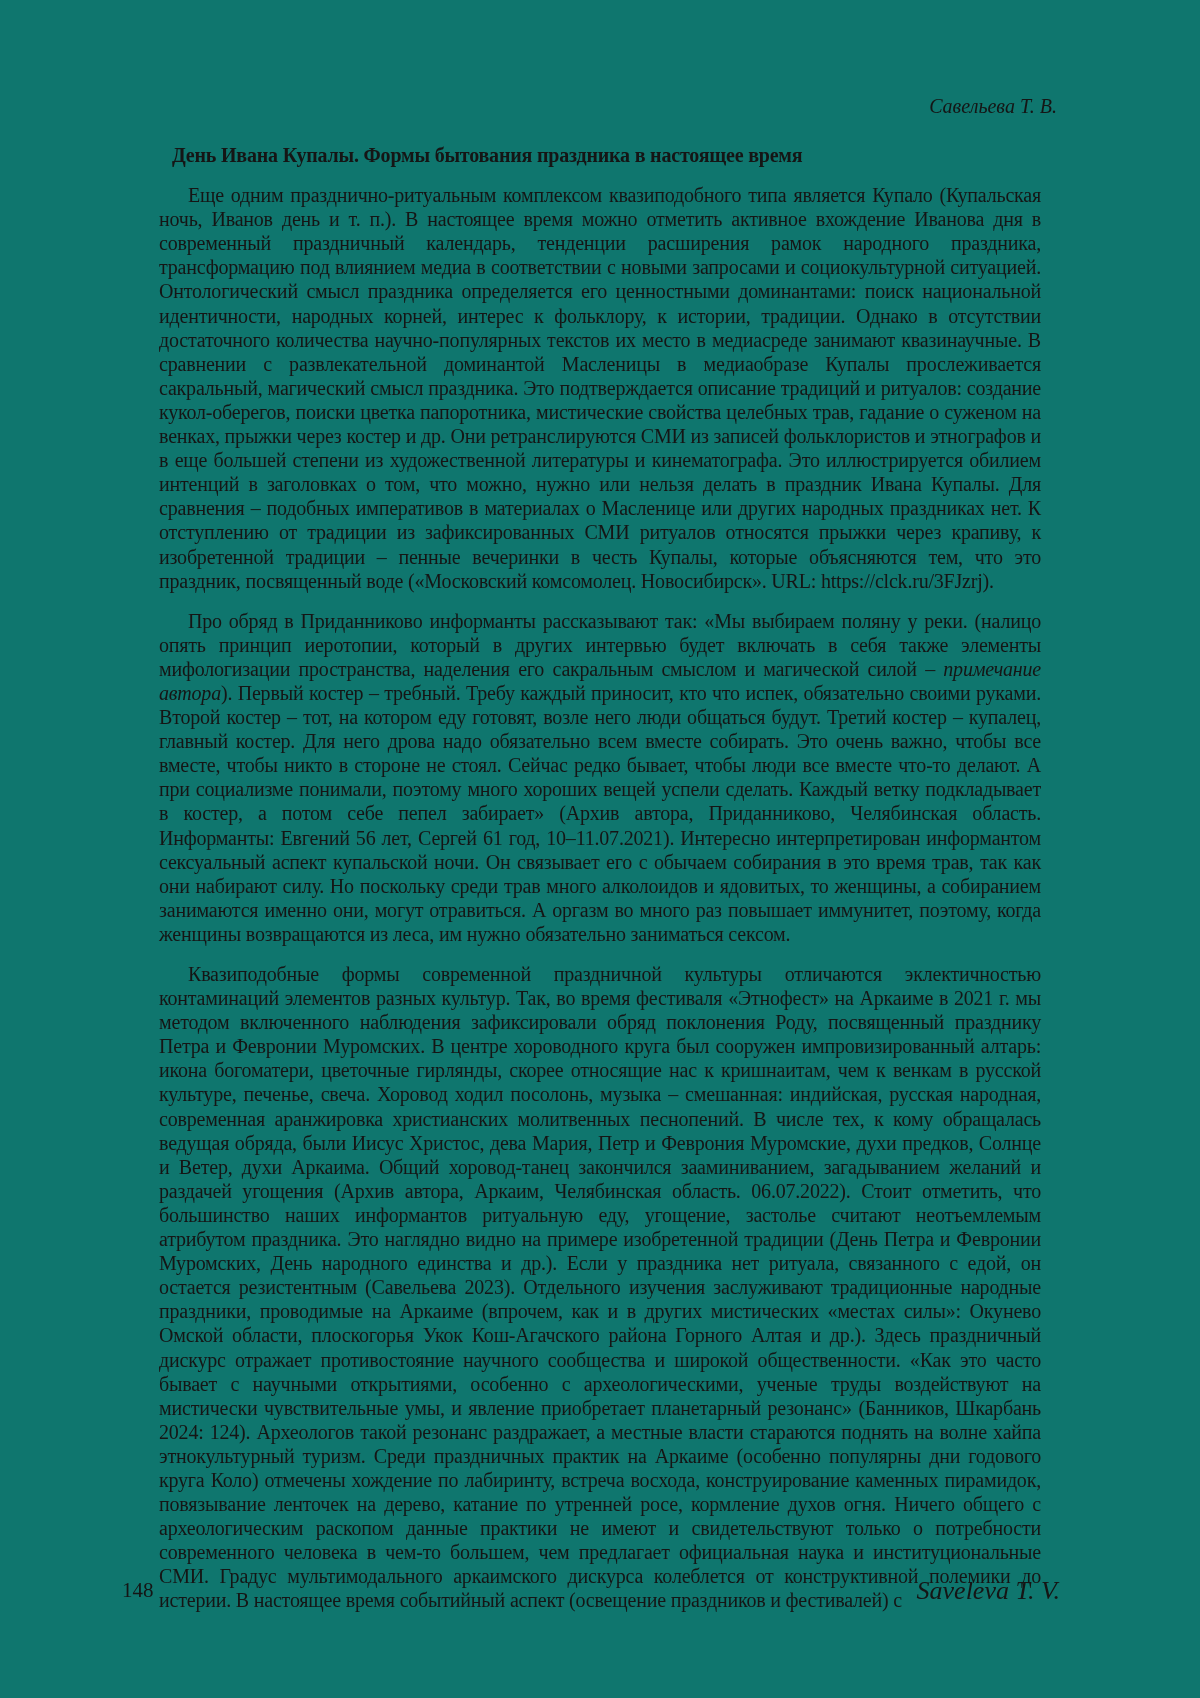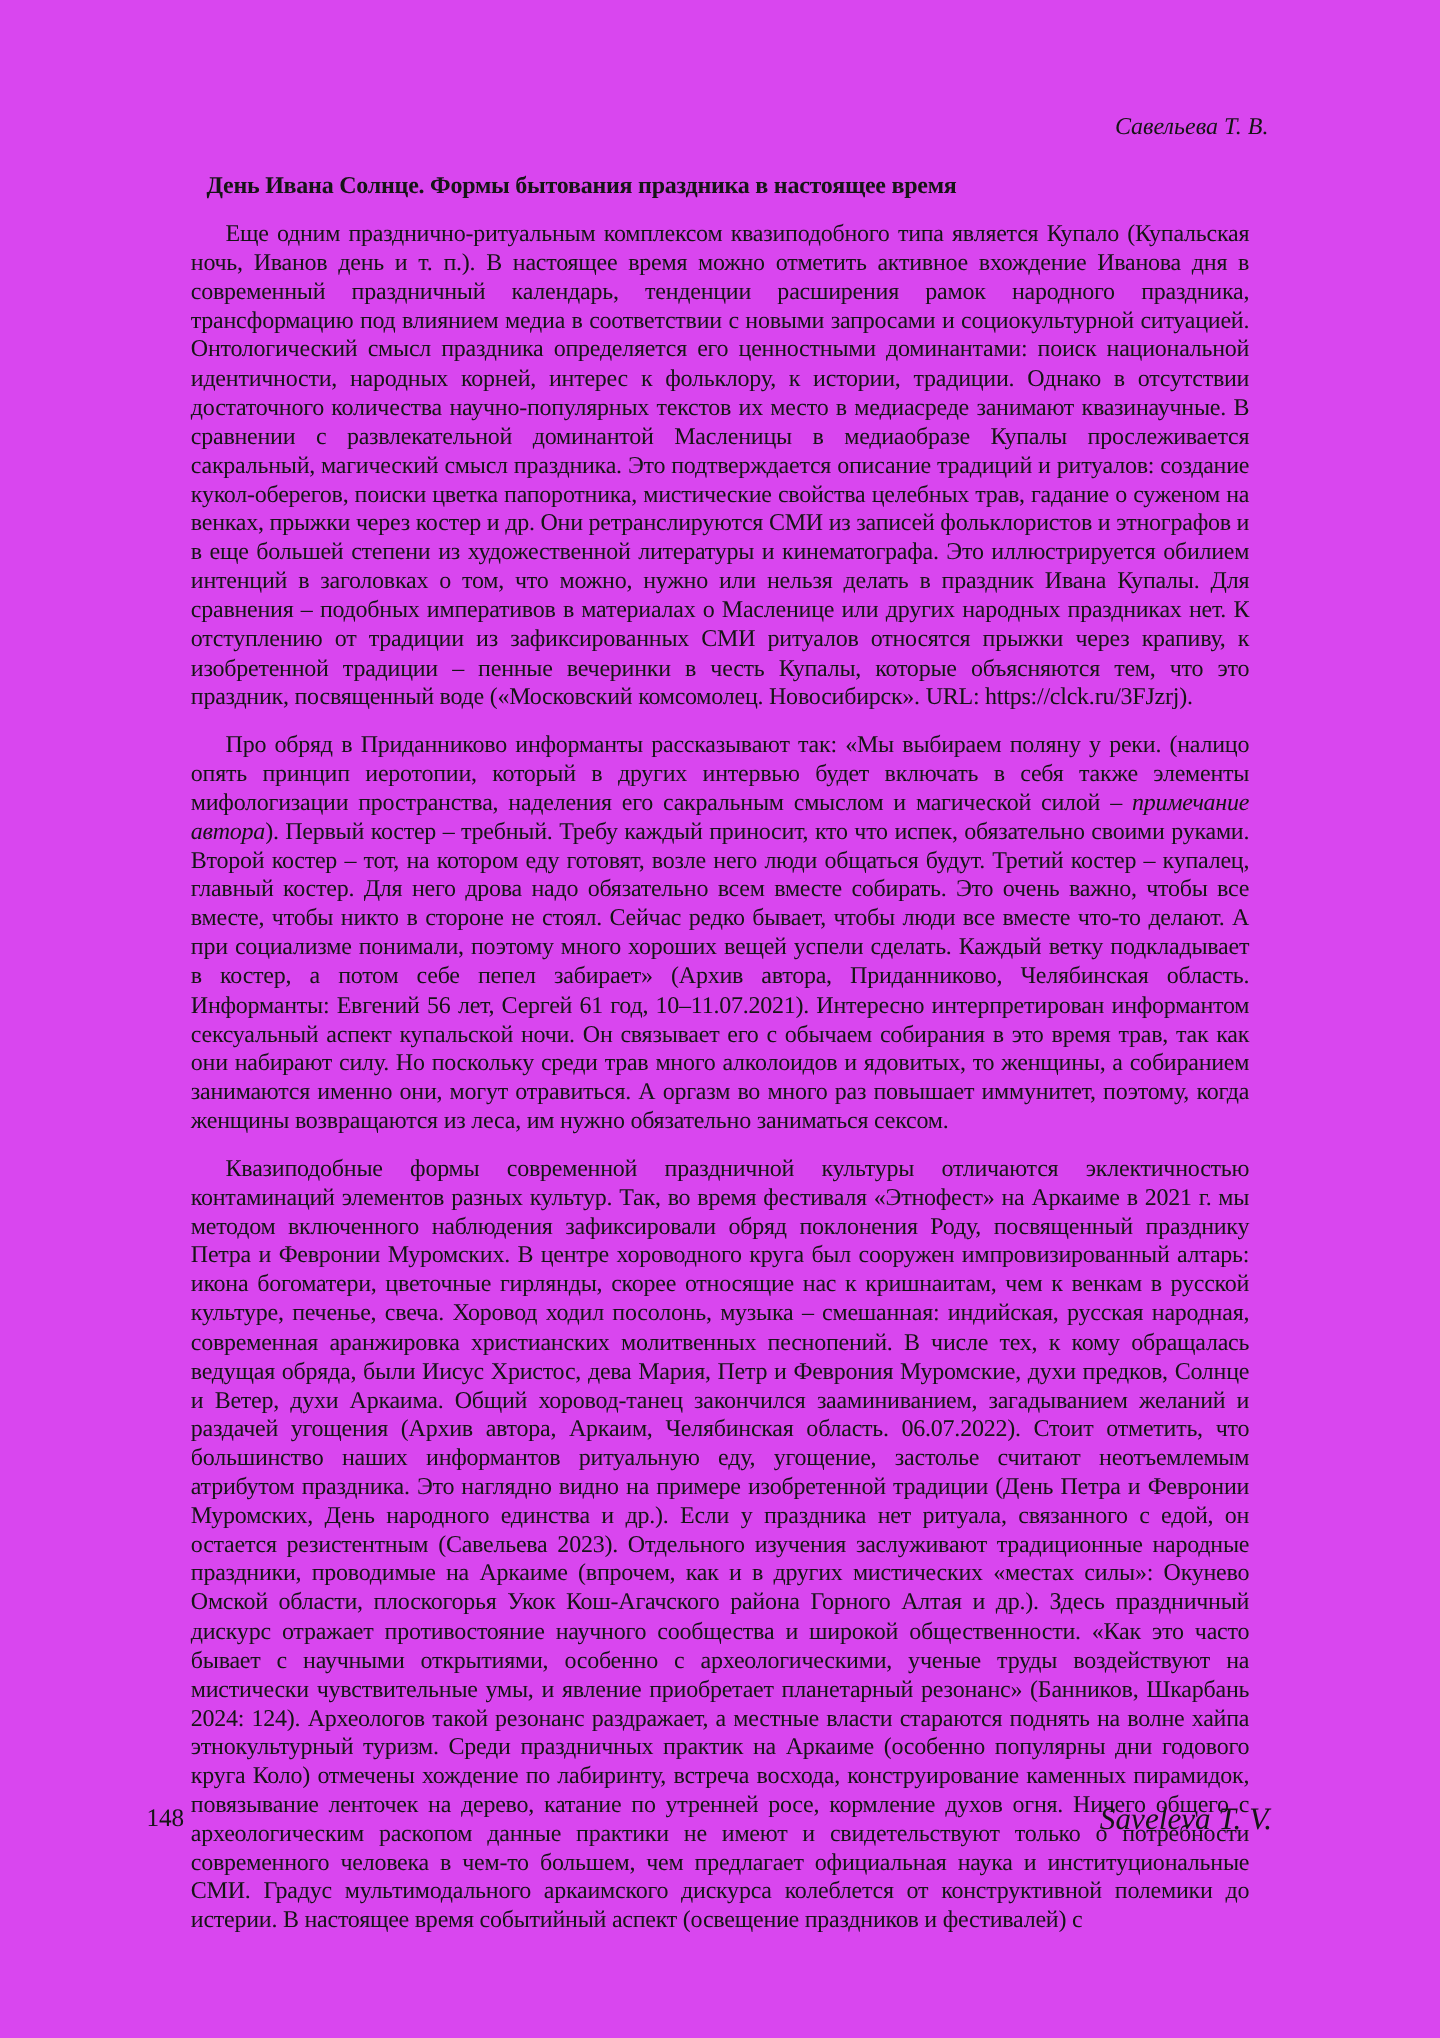--- a/index.html
+++ b/index.html
@@ -4,21 +4,21 @@
 <style>
   html, body {
     margin: 0;
     padding: 0;
     background: #ffffff;
   }
   .page {
     position: relative;
     width: 1200px;
     height: 1698px;
-    background: #d946ef;
+    background: #0f766e;
     font-family: "Liberation Serif", "DejaVu Serif", serif;
     color: #151515;
     overflow: hidden;
   }
   .running-head {
     position: absolute;
     top: 94px;
     left: 143px;
     right: 143px;
     text-align: right;
@@ -45,21 +45,21 @@
   }
   .content p.body-para {
     margin: 16px;
     text-indent: 29px;
   }
   .inline-italic {
     font-style: italic;
   }
   .footer {
     position: absolute;
-    top: 1503px;
+    top: 1578px;
     left: 122px;
     right: 140px;
     display: flex;
     justify-content: space-between;
     align-items: flex-start;
     font-size: 21px;
     line-height: 25px;
   }
   .footer-author {
     font-style: italic;
@@ -67,21 +67,21 @@
   }
 </style>
 </head>
 <body>
 
 <div class="page">
 
   <div class="running-head">Савельева Т. В.</div>
 
   <div class="content">
-    <p class="section-title">День Ивана Солнце. Формы бытования праздника в настоящее время</p>
+    <p class="section-title">День Ивана Купалы. Формы бытования праздника в настоящее время</p>
 
     <p class="body-para">Еще одним празднично-ритуальным комплексом квазиподобного типа является Купало (Купальская ночь, Иванов день и т. п.). В настоящее время можно отметить активное вхождение Иванова дня в современный праздничный календарь, тенденции расширения рамок народного праздника, трансформацию под влиянием медиа в соответствии с новыми запросами и социокультурной ситуацией. Онтологический смысл праздника определяется его ценностными доминантами: поиск национальной идентичности, народных корней, интерес к фольклору, к истории, традиции. Однако в отсутствии достаточного количества научно-популярных текстов их место в медиасреде занимают квазинаучные. В сравнении с развлекательной доминантой Масленицы в медиаобразе Купалы прослеживается сакральный, магический смысл праздника. Это подтверждается описание традиций и ритуалов: создание кукол-оберегов, поиски цветка папоротника, мистические свойства целебных трав, гадание о суженом на венках, прыжки через костер и др. Они ретранслируются СМИ из записей фольклористов и этнографов и в еще большей степени из художественной литературы и кинематографа. Это иллюстрируется обилием интенций в заголовках о том, что можно, нужно или нельзя делать в праздник Ивана Купалы. Для сравнения – подобных императивов в материалах о Масленице или других народных праздниках нет. К отступлению от традиции из зафиксированных СМИ ритуалов относятся прыжки через крапиву, к изобретенной традиции – пенные вечеринки в честь Купалы, которые объясняются тем, что это праздник, посвященный воде («Московский комсомолец. Новосибирск». URL: https://clck.ru/3FJzrj).</p>
 
     <p class="body-para"><span>Про обряд в Приданниково информанты рассказывают так: «Мы выбираем поляну у реки. (налицо опять принцип иеротопии, который в других интервью будет включать в себя также элементы мифологизации пространства, наделения его сакральным смыслом и магической силой – </span><span class="inline-italic">примечание автора</span><span>). Первый костер – требный. Требу каждый приносит, кто что испек, обязательно своими руками. Второй костер – тот, на котором еду готовят, возле него люди общаться будут. Третий костер – купалец, главный костер. Для него дрова надо обязательно всем вместе собирать. Это очень важно, чтобы все вместе, чтобы никто в стороне не стоял. Сейчас редко бывает, чтобы люди все вместе что-то делают. А при социализме понимали, поэтому много хороших вещей успели сделать. Каждый ветку подкладывает в костер, а потом себе пепел забирает» (Архив автора, Приданниково, Челябинская область. Информанты: Евгений 56 лет, Сергей 61 год, 10–11.07.2021). Интересно интерпретирован информантом сексуальный аспект купальской ночи. Он связывает его с обычаем собирания в это время трав, так как они набирают силу. Но поскольку среди трав много алколоидов и ядовитых, то женщины, а собиранием занимаются именно они, могут отравиться. А оргазм во много раз повышает иммунитет, поэтому, когда женщины возвращаются из леса, им нужно обязательно заниматься сексом.</span></p>
 
     <p class="body-para">Квазиподобные формы современной праздничной культуры отличаются эклектичностью контаминаций элементов разных культур. Так, во время фестиваля «Этнофест» на Аркаиме в 2021 г. мы методом включенного наблюдения зафиксировали обряд поклонения Роду, посвященный празднику Петра и Февронии Муромских. В центре хороводного круга был сооружен импровизированный алтарь: икона богоматери, цветочные гирлянды, скорее относящие нас к кришнаитам, чем к венкам в русской культуре, печенье, свеча. Хоровод ходил посолонь, музыка – смешанная: индийская, русская народная, современная аранжировка христианских молитвенных песнопений. В числе тех, к кому обращалась ведущая обряда, были Иисус Христос, дева Мария, Петр и Феврония Муромские, духи предков, Солнце и Ветер, духи Аркаима. Общий хоровод-танец закончился зааминиванием, загадыванием желаний и раздачей угощения (Архив автора, Аркаим, Челябинская область. 06.07.2022). Стоит отметить, что большинство наших информантов ритуальную еду, угощение, застолье считают неотъемлемым атрибутом праздника. Это наглядно видно на примере изобретенной традиции (День Петра и Февронии Муромских, День народного единства и др.). Если у праздника нет ритуала, связанного с едой, он остается резистентным (Савельева 2023). Отдельного изучения заслуживают традиционные народные праздники, проводимые на Аркаиме (впрочем, как и в других мистических «местах силы»: Окунево Омской области, плоскогорья Укок Кош-Агачского района Горного Алтая и др.). Здесь праздничный дискурс отражает противостояние научного сообщества и широкой общественности. «Как это часто бывает с научными открытиями, особенно с археологическими, ученые труды воздействуют на мистически чувствительные умы, и явление приобретает планетарный резонанс» (Банников, Шкарбань 2024: 124). Археологов такой резонанс раздражает, а местные власти стараются поднять на волне хайпа этнокультурный туризм. Среди праздничных практик на Аркаиме (особенно популярны дни годового круга Коло) отмечены хождение по лабиринту, встреча восхода, конструирование каменных пирамидок, повязывание ленточек на дерево, катание по утренней росе, кормление духов огня. Ничего общего с археологическим раскопом данные практики не имеют и свидетельствуют только о потребности современного человека в чем-то большем, чем предлагает официальная наука и институциональные СМИ. Градус мультимодального аркаимского дискурса колеблется от конструктивной полемики до истерии. В настоящее время событийный аспект (освещение праздников и фестивалей) с</p>
   </div>
 
   <div class="footer">
     <span class="footer-number">148</span>

